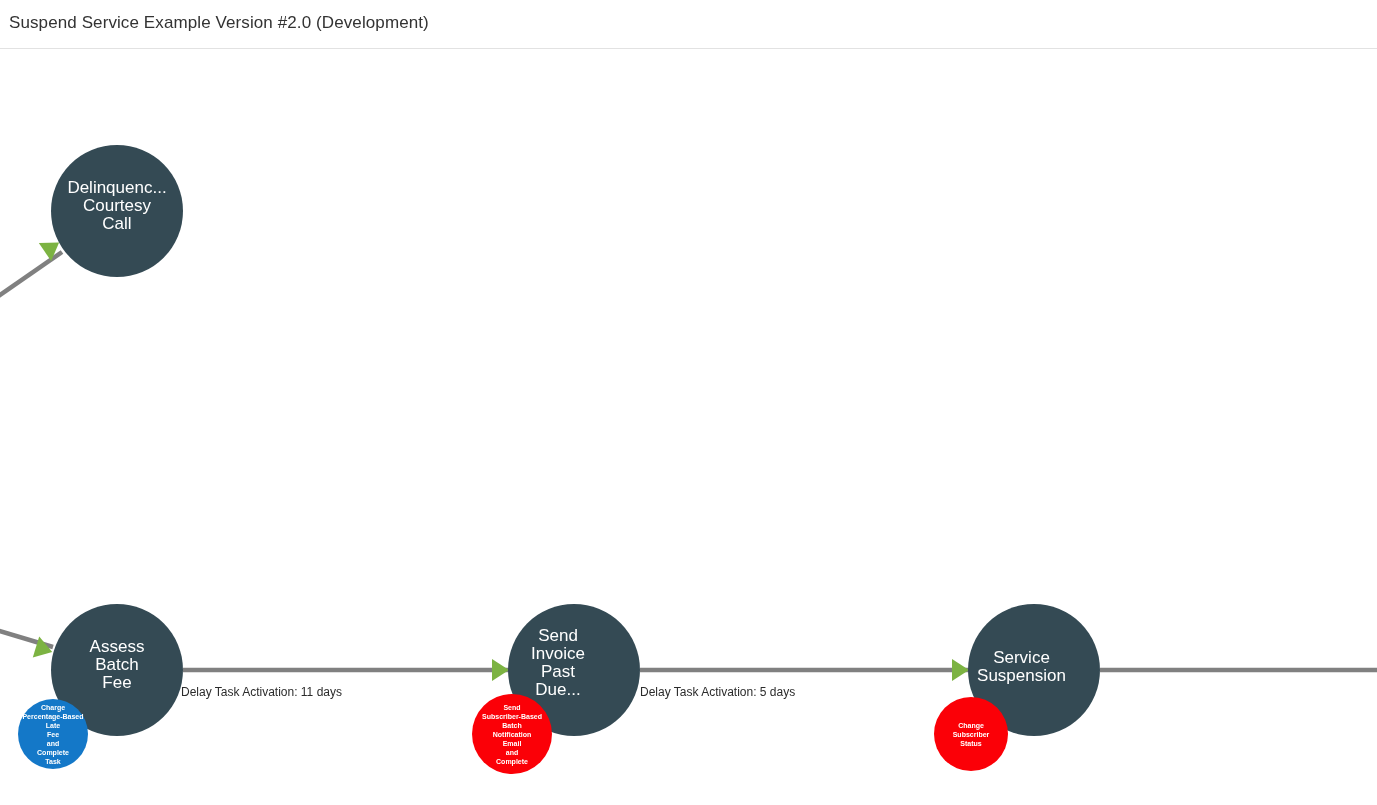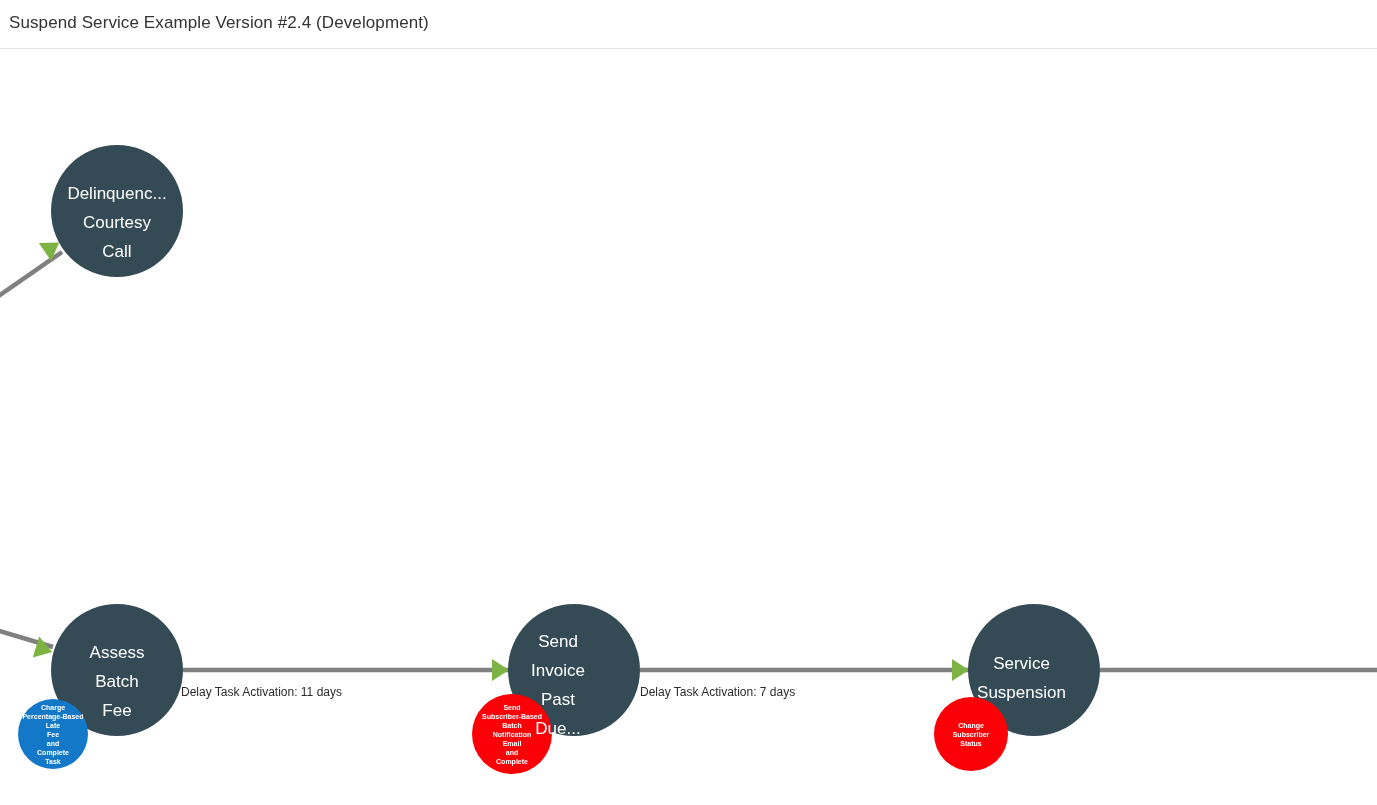--- a/index.html
+++ b/index.html
@@ -86,21 +86,21 @@
   .node-label {
     position: absolute;
     text-align: center;
     color: #ffffff;
     font-family: "Liberation Sans", sans-serif;
     pointer-events: none;
     white-space: pre-line;
   }
   .node-label.main {
     font-size: 17px;
-    line-height: 29px;
+    line-height: 18px;
   }
   .node-label.badge {
     font-size: 7px;
     line-height: 9px;
     font-weight: bold;
   }
   .edge-label {
     position: absolute;
     font-size: 12px;
     color: #2b2b2b;
@@ -113,21 +113,21 @@
     cursor: pointer;
     background: transparent;
   }
 </style>
 </head>
 <body>
 
 <div id="app">
 
   <div class="header">
-    <div class="header-title">Suspend Service Example Version #2.4 (Development)</div>
+    <div class="header-title">Suspend Service Example Version #2.0 (Development)</div>
   </div>
 
   <div class="toolbar">
 
     <button class="tool-btn" title="Help">
       <span>
         <svg width="17" height="17" viewBox="0 0 24 24">
           <circle cx="12" cy="12" r="10" class="tool-icon-fill"></circle>
           <path d="M12 6.2c-2.1 0-3.5 1.3-3.6 3.1h1.9c.06-0.95 0.7-1.5 1.6-1.5 0.95 0 1.6 0.56 1.6 1.35 0 0.68-0.3 1.06-1.15 1.6-0.95 0.6-1.35 1.2-1.3 2.25l0.01 0.45h1.85v-0.38c0-0.72 0.28-1.1 1.17-1.64 0.97-0.6 1.5-1.38 1.5-2.45 0-1.7-1.4-2.79-3.58-2.79z" fill="#ffffff"></path>
           <circle cx="12" cy="17" r="1.1" fill="#ffffff"></circle>
@@ -217,21 +217,21 @@
 Subscriber-Based
 Batch
 Notification
 Email
 and
 Complete</div>
         <div class="node-label badge" style="left: 928px; top: 671.5px; width: 86px;">Change
 Subscriber
 Status</div>
         <div class="edge-label" style="left: 181px; top: 636px; width: 300px;">Delay Task Activation: 11 days</div>
-        <div class="edge-label" style="left: 640px; top: 636px; width: 300px;">Delay Task Activation: 7 days</div>
+        <div class="edge-label" style="left: 640px; top: 636px; width: 300px;">Delay Task Activation: 5 days</div>
         <div class="hit" style="left: 51px; top: 96px; width: 132px; height: 132px;"></div>
         <div class="hit" style="left: 51px; top: 555px; width: 132px; height: 132px;"></div>
         <div class="hit" style="left: 508px; top: 555px; width: 132px; height: 132px;"></div>
         <div class="hit" style="left: 968px; top: 555px; width: 132px; height: 132px;"></div>
         <div class="hit" style="left: 18px; top: 650px; width: 70px; height: 70px;"></div>
         <div class="hit" style="left: 472px; top: 645px; width: 80px; height: 80px;"></div>
         <div class="hit" style="left: 934px; top: 648px; width: 74px; height: 74px;"></div>
       </div>
 
   </div>

